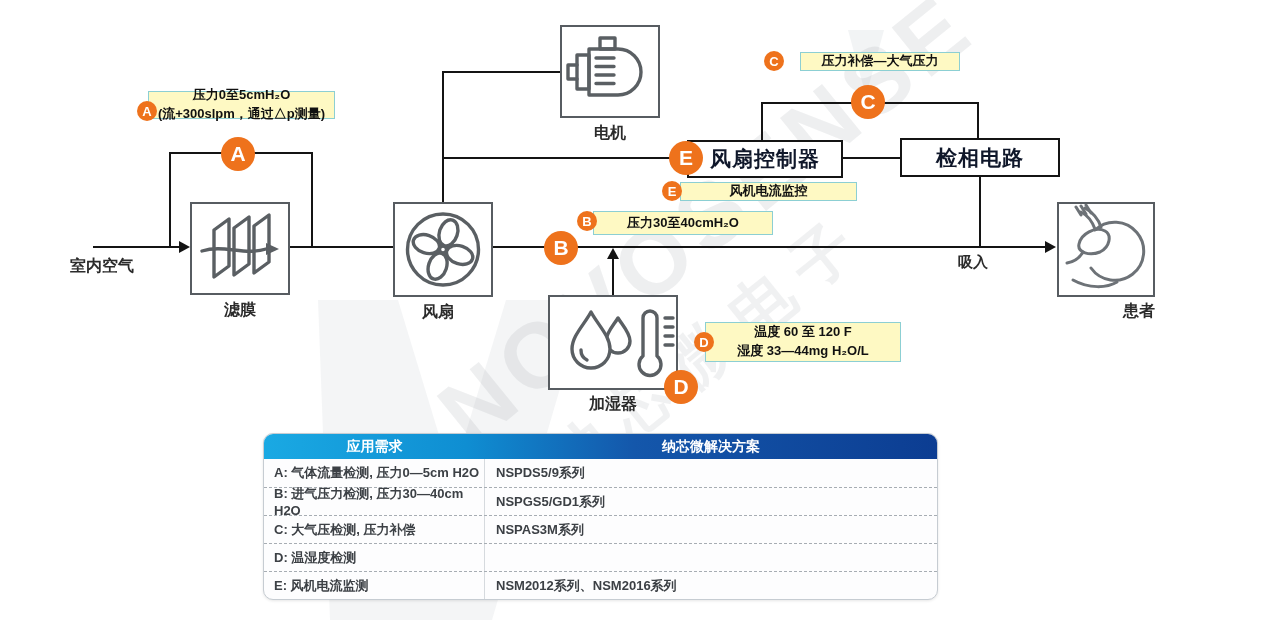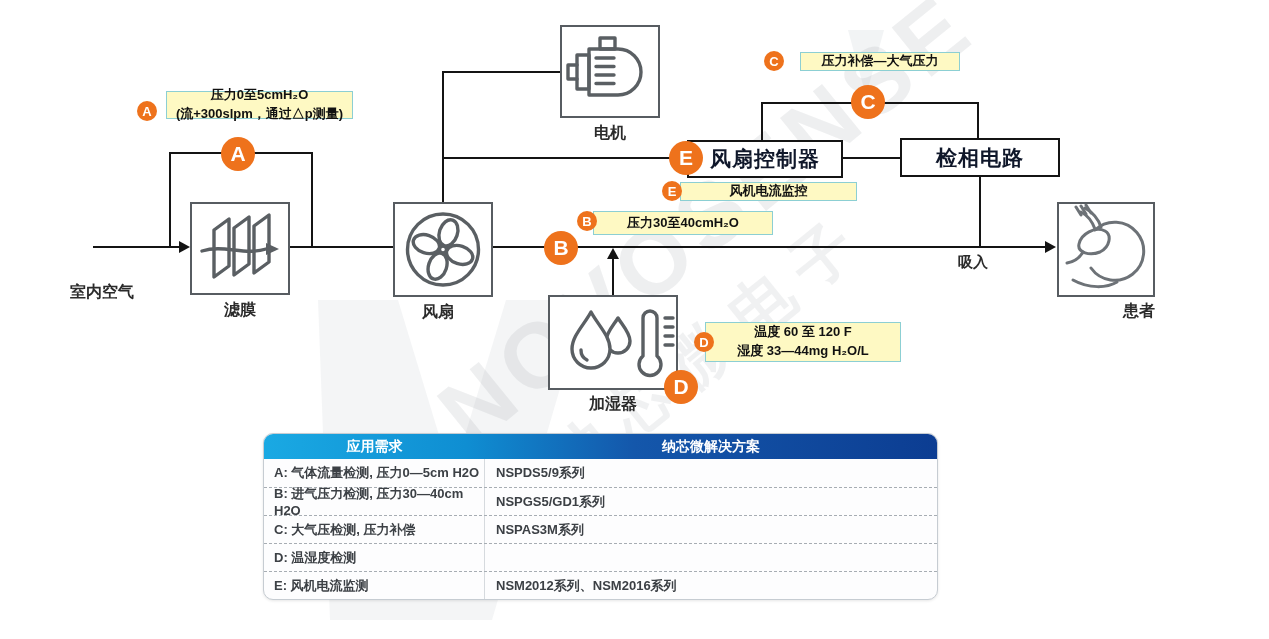--- a/index.html
+++ b/index.html
@@ -133,30 +133,30 @@
   </div>
   <div class="cbox" style="left:900px;top:138px;width:160px;height:39px;">
     <span>检相电路</span>
   </div>
 
   <div class="nodelabel" style="left:190px;top:300px;width:100px;">滤膜</div>
   <div class="nodelabel" style="left:388px;top:302px;width:100px;">风扇</div>
   <div class="nodelabel" style="left:560px;top:123px;width:100px;">电机</div>
   <div class="nodelabel" style="left:548px;top:394px;width:130px;">加湿器</div>
   <div class="nodelabel" style="left:1057px;top:301px;width:98px;text-align:right;">患者</div>
-  <div class="freelabel" style="left:70px;top:256px;margin-top:26px;">室内空气</div>
+  <div class="freelabel" style="left:70px;top:256px;">室内空气</div>
   <div class="freelabel" style="left:958px;top:253px;font-size:15px;">吸入</div>
 
   <div class="bigbadge" style="left:221px;top:137px;">A</div>
   <div class="bigbadge" style="left:544px;top:231px;">B</div>
   <div class="bigbadge" style="left:851px;top:85px;">C</div>
   <div class="bigbadge" style="left:664px;top:370px;">D</div>
   <div class="bigbadge" style="left:669px;top:141px;">E</div>
 
-  <div class="callout" style="left:166px;top:91px;width:187px;height:28px;align-items:center;">
+  <div class="callout" style="left:148px;top:91px;width:187px;height:28px;align-items:center;">
     <span>压力0至5cmH₂O</span>
     <span>(流+300slpm，通过△p测量)</span>
   </div>
   <div class="smallbadge" style="left:137px;top:101px;">A</div>
 
   <div class="callout" style="left:593px;top:211px;width:180px;height:24px;">
     <span>压力30至40cmH₂O</span>
   </div>
   <div class="smallbadge" style="left:577px;top:211px;">B</div>
 

